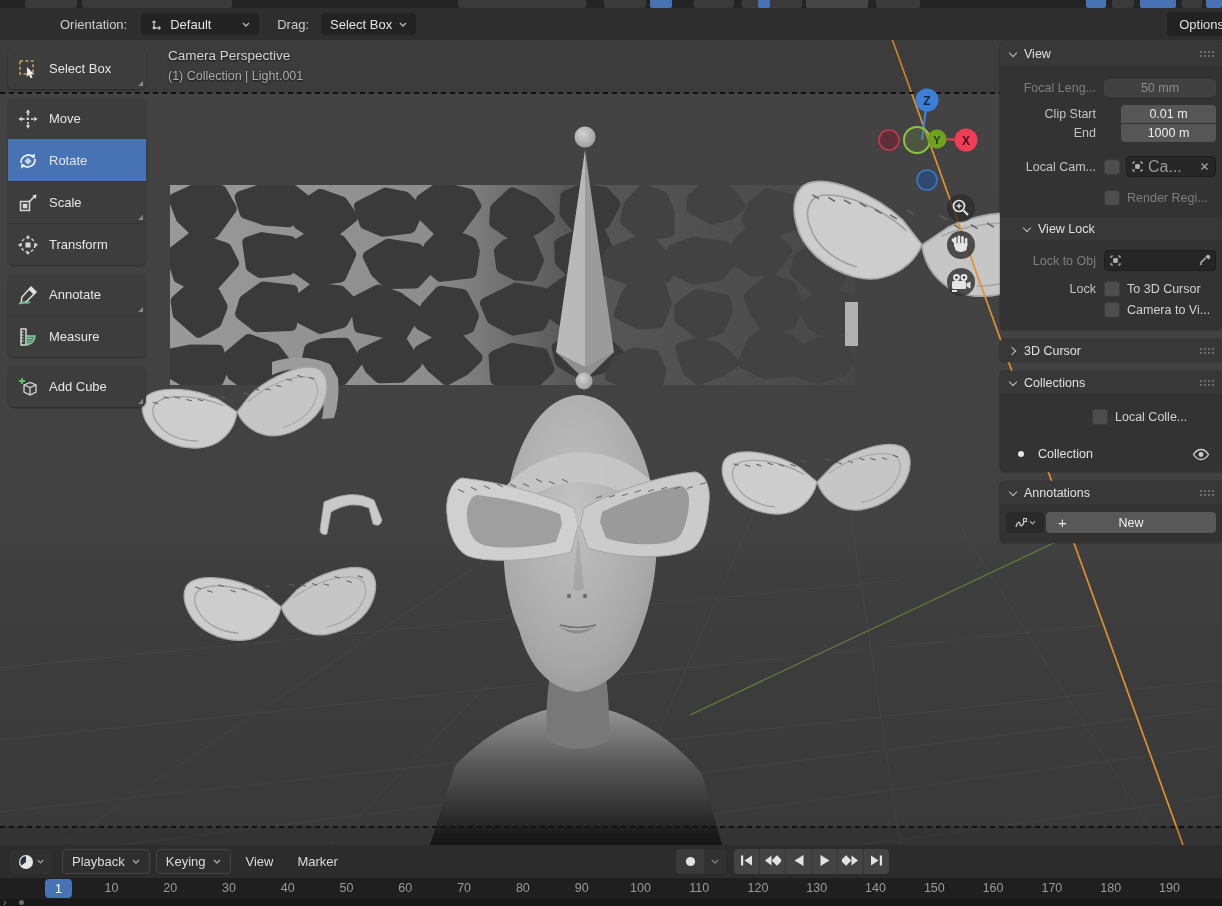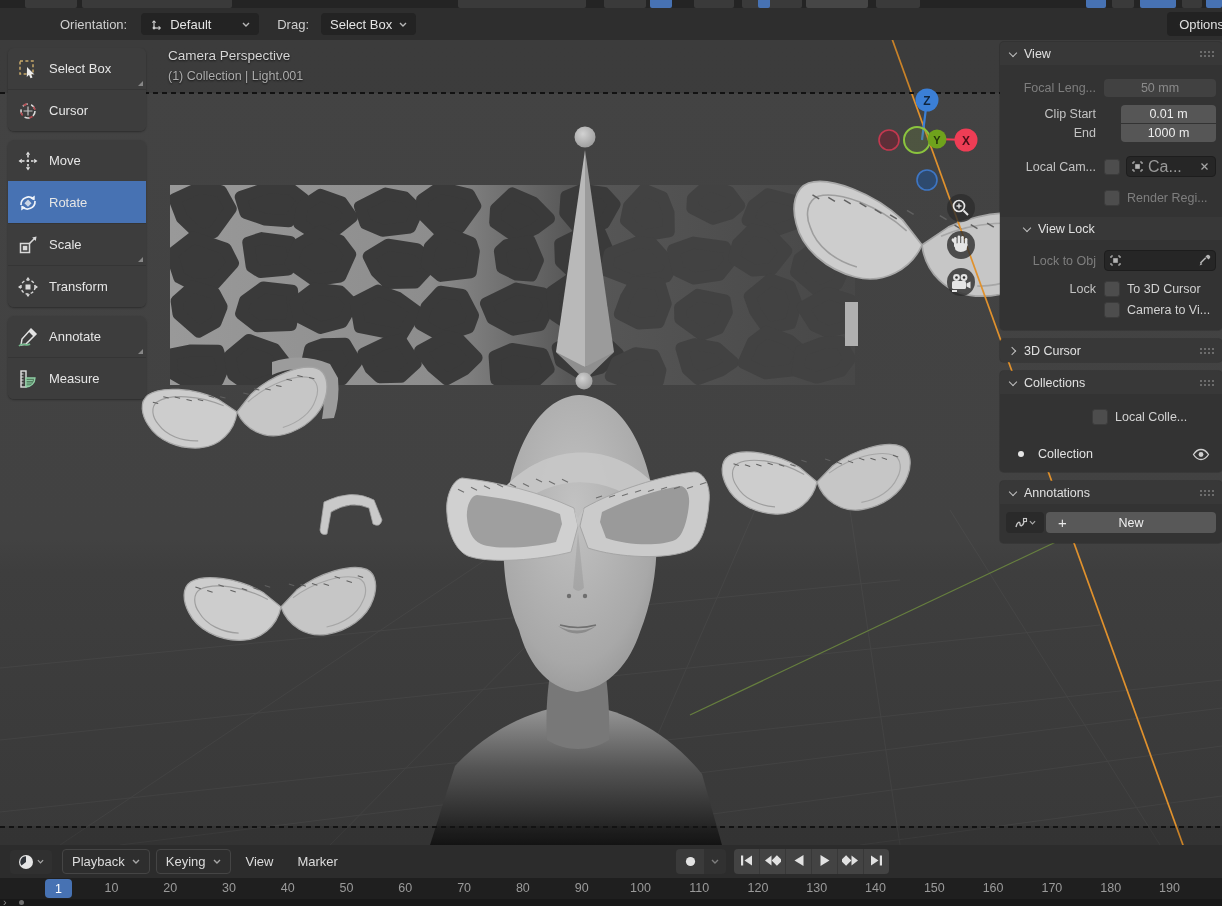--- a/index.html
+++ b/index.html
@@ -439,29 +439,20 @@
   <div class="abs" id="toolbar">
       <div class="tool-group">
         <div class="tool-btn">
           <span class="t-icon"><svg width="22" height="22" viewBox="0 0 22 22">
               <rect x="3" y="3" width="13" height="13" fill="none" stroke="#c8a96a" stroke-width="1.5" stroke-dasharray="3 2.4"></rect>
               <path d="M10,9 L17.5,16.5 L14,16 L15.5,19.5 L13.5,20.2 L12,16.8 L9.8,19 z" fill="#ececec"></path>
             </svg></span>
           <span class="t-label">Select Box</span>
           <span class="subtool-corner"></span>
         </div>
-        <div class="tool-btn">
-          <span class="t-icon"><svg width="22" height="22" viewBox="0 0 22 22">
-              <circle cx="11" cy="11" r="7" fill="none" stroke="#d9d9d9" stroke-width="1.6" stroke-dasharray="5.5 3.5"></circle>
-              <circle cx="11" cy="11" r="7" fill="none" stroke="#b5494f" stroke-width="1.6" stroke-dasharray="3.5 7.5" stroke-dashoffset="5"></circle>
-              <line x1="11" y1="6.5" x2="11" y2="15.5" stroke="#c4c4c4" stroke-width="1.2"></line>
-              <line x1="6.5" y1="11" x2="15.5" y2="11" stroke="#c4c4c4" stroke-width="1.2"></line>
-            </svg></span>
-          <span class="t-label">Cursor</span>
-        </div>
       </div>
       <div class="tool-group">
         <div class="tool-btn">
           <span class="t-icon"><svg width="22" height="22" viewBox="0 0 22 22">
               <g stroke="#e4e4e4" stroke-width="1.6" fill="#e4e4e4">
                 <line x1="11" y1="5" x2="11" y2="17" stroke-dasharray="2.5 2"></line>
                 <line x1="5" y1="11" x2="17" y2="11" stroke-dasharray="2.5 2"></line>
                 <path d="M11,1.5 L8.8,4.8 L13.2,4.8 z" stroke="none"></path>
                 <path d="M11,20.5 L8.8,17.2 L13.2,17.2 z" stroke="none"></path>
                 <path d="M1.5,11 L4.8,8.8 L4.8,13.2 z" stroke="none"></path>
@@ -522,20 +513,36 @@
                 <line x1="4" y1="15" x2="6.5" y2="15"></line>
               </g>
               <path d="M9,19 A9,9 0 0,0 18,10 L9,10 z" fill="#567f62" stroke="#8fd0a5" stroke-width="1.3"></path>
               <g stroke="#8fd0a5" stroke-width="0.9">
                 <line x1="9" y1="12.5" x2="15.8" y2="12.5"></line>
                 <line x1="9" y1="15" x2="14.8" y2="15"></line>
                 <line x1="9" y1="17.2" x2="12.8" y2="17.2"></line>
               </g>
             </svg></span>
           <span class="t-label">Measure</span>
+        </div>
+      </div>
+      <div class="tool-group">
+        <div class="tool-btn">
+          <span class="t-icon"><svg width="22" height="22" viewBox="0 0 22 22">
+              <g fill="none" stroke="#d6d6d6" stroke-width="1.3">
+                <path d="M7,9 L13,6.5 L19,9 L19,16 L13,19 L7,16 z"></path>
+                <path d="M7,9 L13,11.5 L19,9 M13,11.5 L13,19"></path>
+              </g>
+              <g stroke="#57c567" stroke-width="1.8">
+                <line x1="5" y1="2" x2="5" y2="8"></line>
+                <line x1="2" y1="5" x2="8" y2="5"></line>
+              </g>
+            </svg></span>
+          <span class="t-label">Add Cube</span>
+          <span class="subtool-corner"></span>
         </div>
       </div>
     </div>
 
   <svg class="abs" id="gizmo" width="122" height="215" viewBox="0 0 122 215">
       <line x1="67" y1="15" x2="62" y2="55" stroke="#3b7fd6" stroke-width="2.2"></line>
       <line x1="106" y1="55" x2="77" y2="54" stroke="#ee3d55" stroke-width="2.2"></line>
       <circle cx="57" cy="55" r="13" fill="rgba(110,140,60,0.25)" stroke="#8bc43e" stroke-width="2"></circle>
       <circle cx="29" cy="55" r="10" fill="#5d2f38" stroke="#c3384f" stroke-width="1.6"></circle>
       <circle cx="67" cy="95" r="10" fill="#2e4a6e" stroke="#3e76c4" stroke-width="1.6"></circle>

